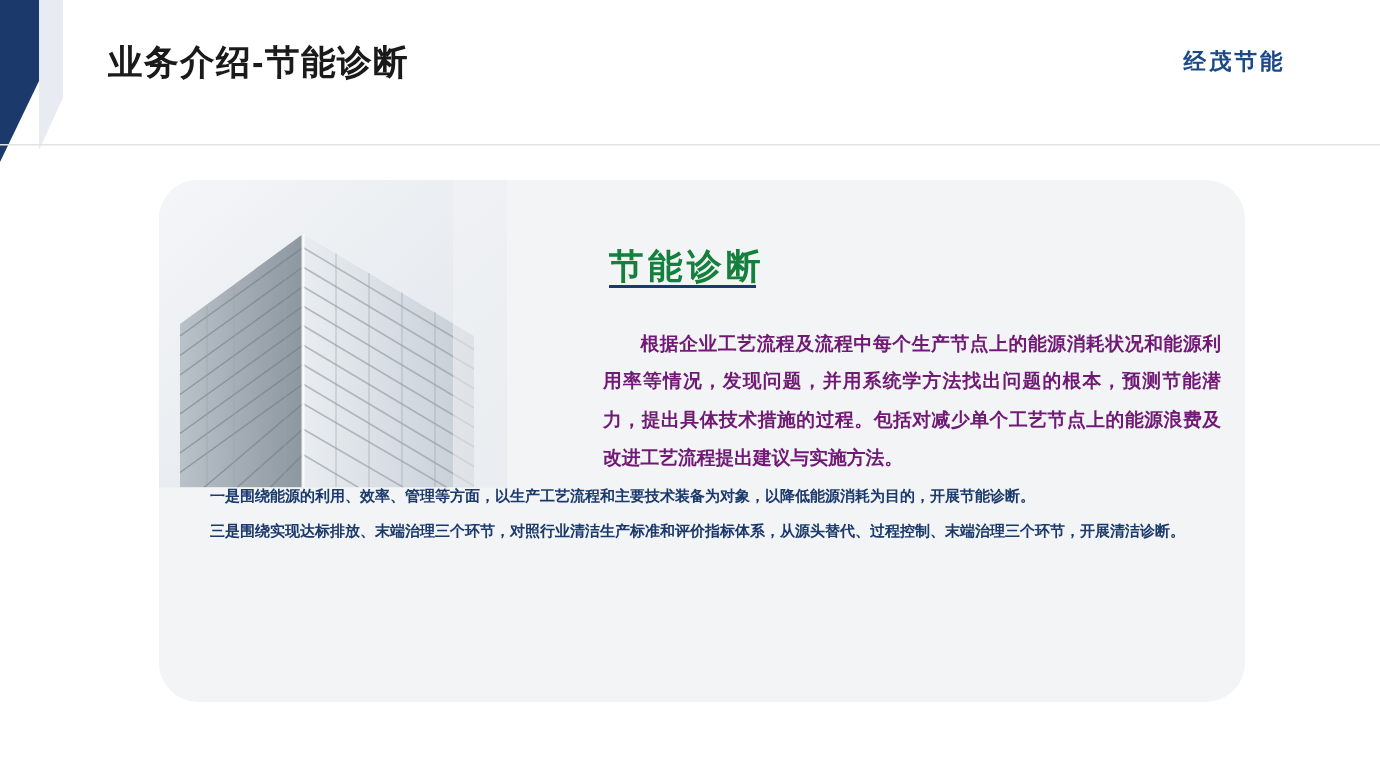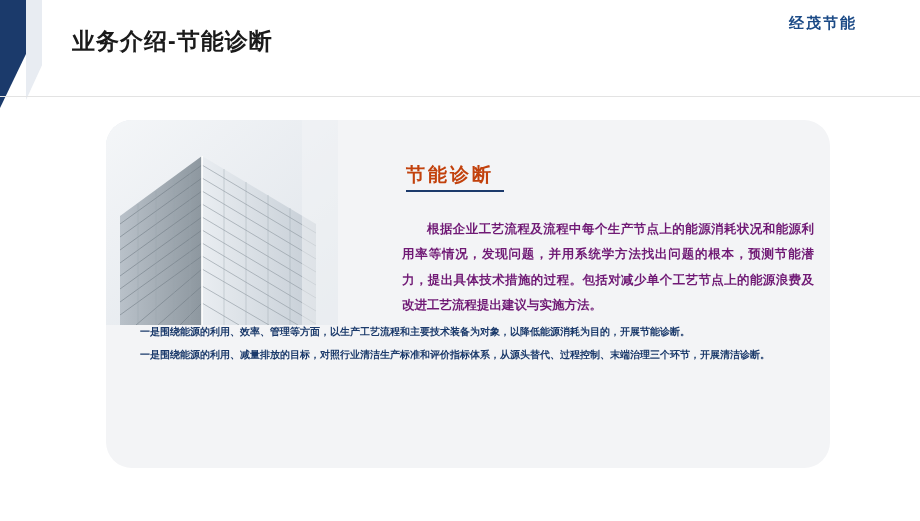--- a/index.html
+++ b/index.html
@@ -66,21 +66,21 @@
     width: 130px;
     text-align: center;
   }
   .logo-mark {
     width: 68px;
     height: 68px;
     margin: 0 auto;
     position: relative;
   }
   .logo-caption {
-    margin-top: 2px;
+    margin-top: 20px;
     font-size: 15px;
     font-weight: bold;
     color: #1b4a86;
     letter-spacing: 2px;
   }
   
   .card {
     position: absolute;
     left: 106px;
     top: 120px;
@@ -97,23 +97,23 @@
     width: 232px;
     height: 205px;
     overflow: hidden;
     background: #eceff3;
   }
   .card-photo svg { display: block; }
   .section-title {
     position: absolute;
     left: 300px;
     top: 42px;
-    font-size: 19px;
-    font-weight: bold;
-    color: #c2410c;
+    font-size: 23px;
+    font-weight: bold;
+    color: #15803d;
     letter-spacing: 3px;
   }
   .section-title-underline {
     position: absolute;
     left: 300px;
     top: 70px;
     width: 98px;
     height: 2px;
     background: #1b3a6b;
   }
@@ -229,17 +229,17 @@
       </svg>
     </div>
 
     <div class="section-title">节能诊断</div>
     <div class="section-title-underline"></div>
 
     <p class="intro-para">根据企业工艺流程及流程中每个生产节点上的能源消耗状况和能源利用率等情况，发现问题，并用系统学方法找出问题的根本，预测节能潜力，提出具体技术措施的过程。包括对减少单个工艺节点上的能源浪费及改进工艺流程提出建议与实施方法。</p>
 
     <div class="bullets">
       <p class="bullet-line">一是围绕能源的利用、效率、管理等方面，以生产工艺流程和主要技术装备为对象，以降低能源消耗为目的，开展节能诊断。</p>
-      <p class="bullet-line">一是围绕能源的利用、减量排放的目标，对照行业清洁生产标准和评价指标体系，从源头替代、过程控制、末端治理三个环节，开展清洁诊断。</p>
+      <p class="bullet-line">三是围绕实现达标排放、末端治理三个环节，对照行业清洁生产标准和评价指标体系，从源头替代、过程控制、末端治理三个环节，开展清洁诊断。</p>
     </div>
 
   </div>
 </div>
 
 </body></html>

